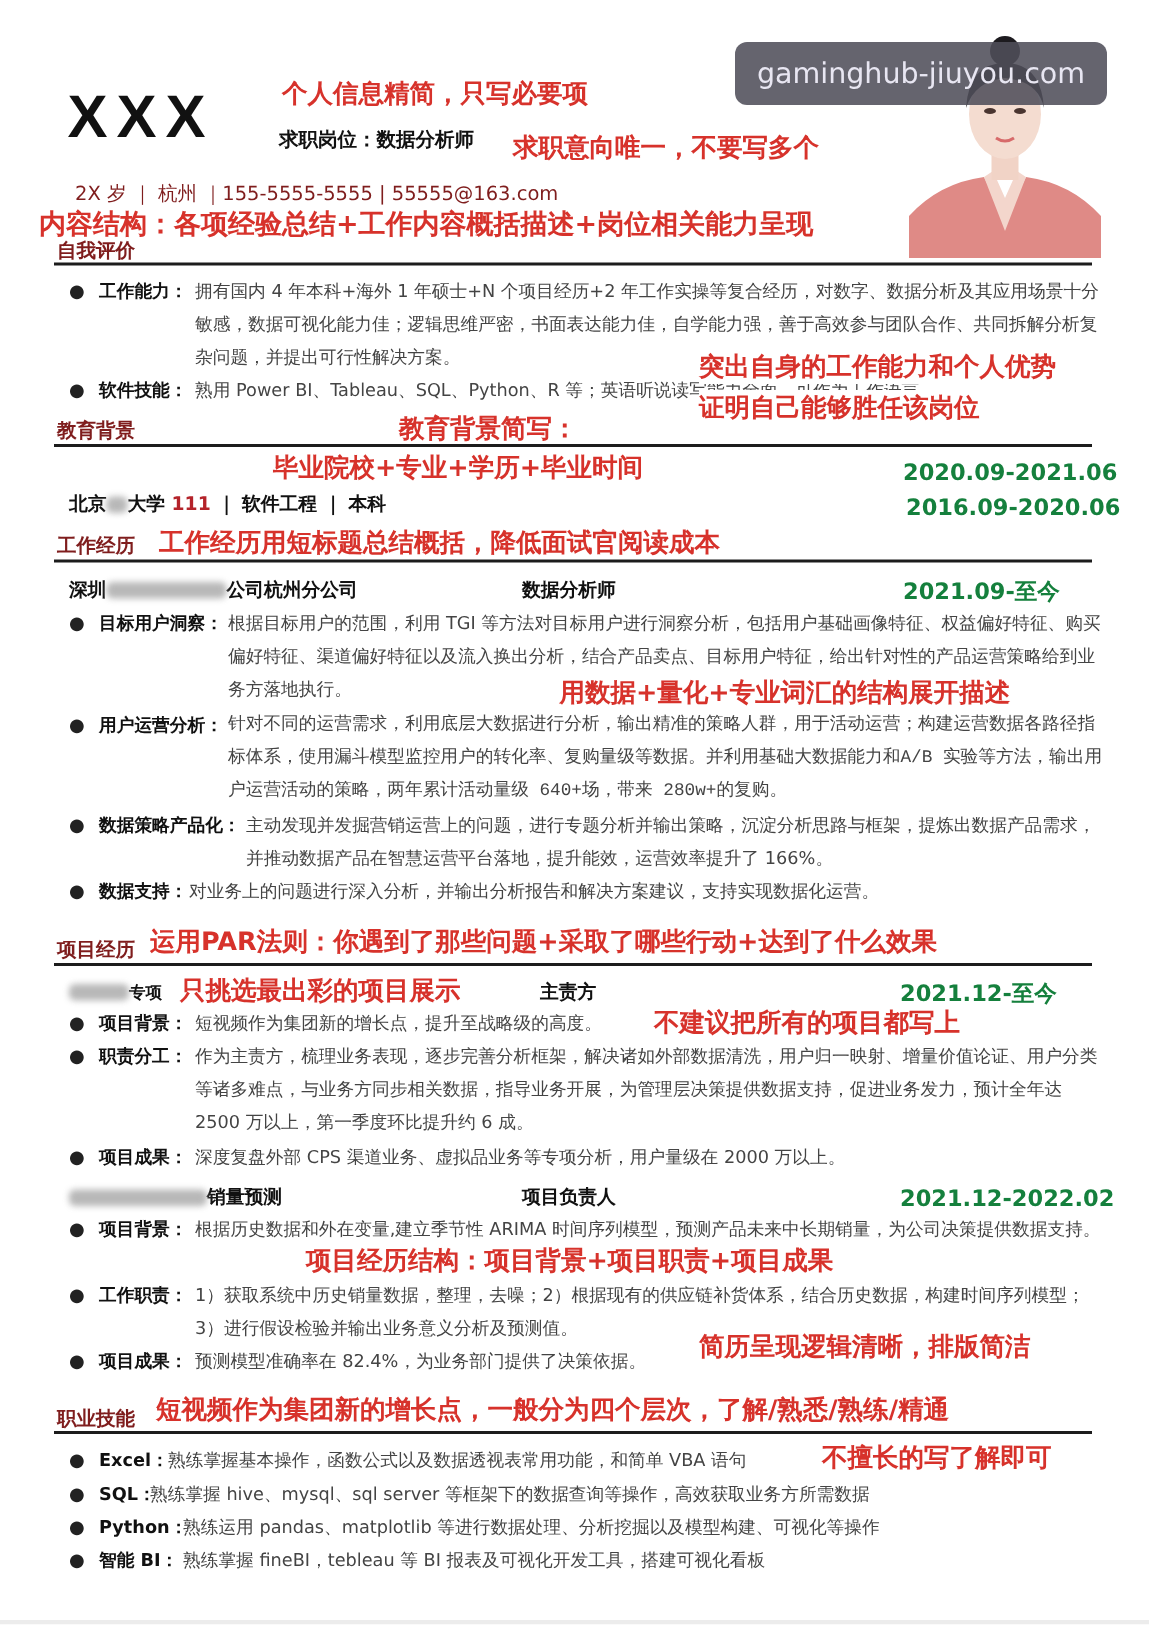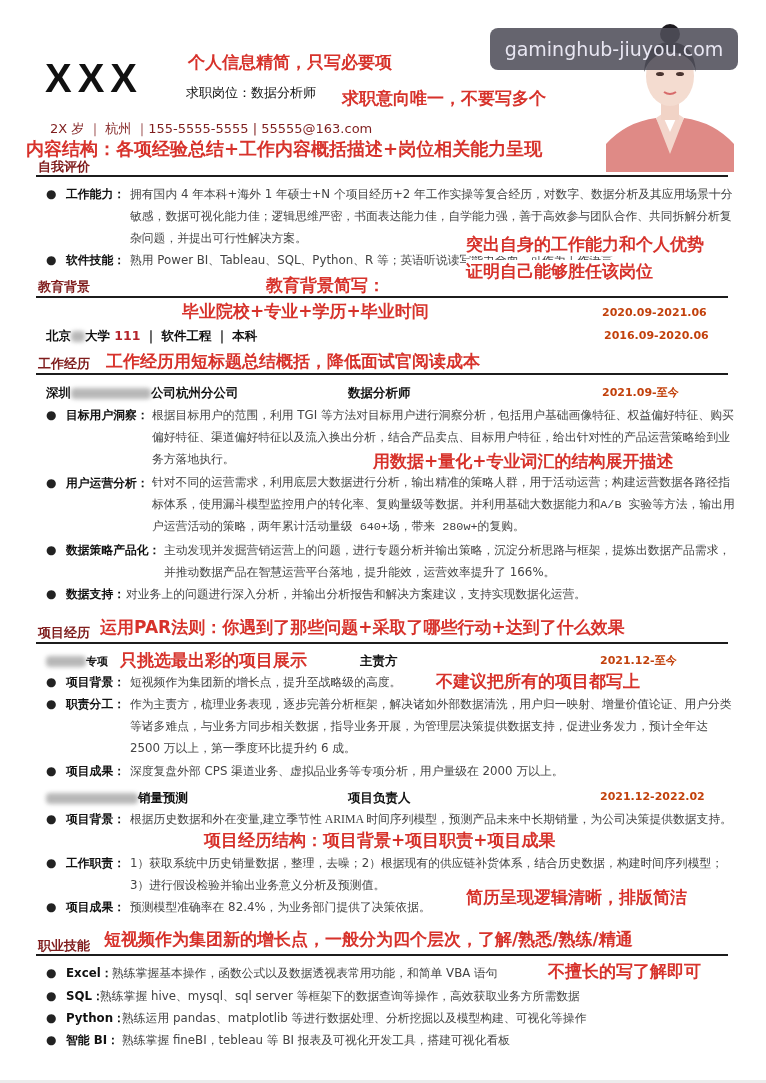--- a/index.html
+++ b/index.html
@@ -6,28 +6,28 @@
     body {
       width:766px; height:1083px; overflow:hidden; position:relative;
       background:#ffffff;
       font-family:"DejaVu Sans", "Liberation Sans", sans-serif;
       color:#222;
     }
     .page { position:absolute; left:0; top:0; width:766px; height:1083px; }
     .abs { position:absolute; white-space:nowrap; }
     .red { color:#d7322b; font-weight:bold; }
     .name { left:45px; top:56px; font-size:40px; font-weight:900; letter-spacing:6px; color:#111; font-family:"Liberation Sans", sans-serif; }
-    .job { left:186px; top:84px; font-size:13px; font-weight:normal; color:#111; }
+    .job { left:186px; top:84px; font-size:13px; font-weight:bold; color:#111; }
     .info { left:50px; top:120px; font-size:13px; color:#7f1d1d; }
     .ann-lg { font-size:18px; }
     .ann-md { font-size:17px; }
     .sec-title { left:38px; font-size:13px; font-weight:bold; color:#7f1d1d; }
     .rule { position:absolute; left:36px; width:692px; height:2px; background:#1c1c1c; }
     .edu-row { left:46px; font-size:12.5px; font-weight:bold; color:#111; }
-    .date { font-size:11px; font-weight:bold; color:#c2410c;text-align:right; }
+    .date { font-size:15px; font-weight:bold; color:#15803d;text-align:right; }
     .item { position:absolute; left:46px; width:690px; font-size:11.8px; color:#444; line-height:22px; }
     .item .bullet { position:absolute; left:0; top:0; font-size:12px; color:#222; }
     .item .lab { position:absolute; left:20px; top:0; font-weight:bold; color:#111; white-space:nowrap; }
     .item .txt { display:block; white-space:normal; }
     .blur { display:inline-block; height:11px; background:#9a9a9a; filter:blur(2px); border-radius:4px; vertical-align:middle; opacity:.7; }
     .watermark {
       position:absolute; left:490px; top:28px; width:248px; height:42px;
       background:rgba(80,78,90,0.88); border-radius:8px;
       color:#e8e6f2; font-size:19px; line-height:42px; text-align:center;
       font-family:"DejaVu Sans", sans-serif;
@@ -157,21 +157,21 @@
 
   <div class="abs edu-row" style="top:790px;">
     <span class="blur" style="width:92px;"></span><span>销量预测</span>
   </div>
   <div class="abs edu-row" style="left:348px;top:790px;">项目负责人</div>
   <div class="abs date" style="left:600px;top:790px;">2021.12-2022.02</div>
 
   <div class="item" style="top:808px;">
     <span class="bullet">●</span>
     <span class="lab">项目背景：</span>
-    <span class="txt" style="padding-left:84px;width:606px;font-family:Liberation Serif, serif;">根据历史数据和外在变量,建立季节性 ARIMA 时间序列模型，预测产品未来中长期销量，为公司决策提供数据支持。</span>
+    <span class="txt" style="padding-left:84px;width:606px;">根据历史数据和外在变量,建立季节性 ARIMA 时间序列模型，预测产品未来中长期销量，为公司决策提供数据支持。</span>
   </div>
   <div class="abs red ann-md" style="left:204px;top:829px;background:#fff;">项目经历结构：项目背景+项目职责+项目成果</div>
 
   <div class="item" style="top:852px;">
     <span class="bullet">●</span>
     <span class="lab">工作职责：</span>
     <span class="txt" style="padding-left:84px;width:606px;">1）获取系统中历史销量数据，整理，去噪；2）根据现有的供应链补货体系，结合历史数据，构建时间序列模型；3）进行假设检验并输出业务意义分析及预测值。</span>
   </div>
   <div class="abs red ann-md" style="left:466px;top:886px;background:#fff;">简历呈现逻辑清晰，排版简洁</div>
 

